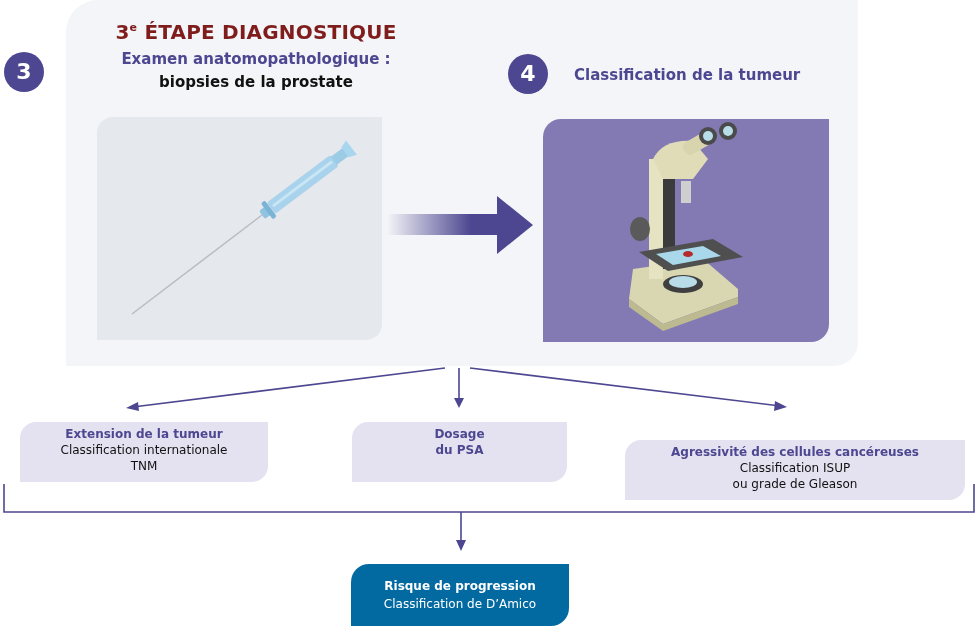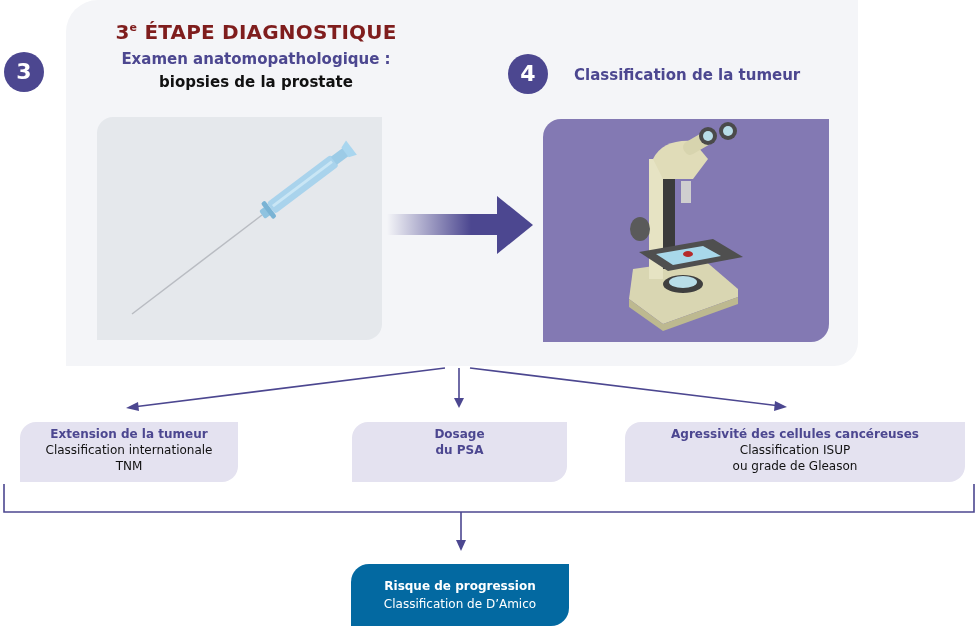--- a/index.html
+++ b/index.html
@@ -98,32 +98,32 @@
     <line x1="461" y1="512" x2="461" y2="542"></line>
   </g>
   <g fill="#4c4790">
     <polygon points="126,408 138,402 139,411"></polygon>
     <polygon points="454,398 464,398 459,408"></polygon>
     <polygon points="787,407 775,401 774,411"></polygon>
     <polygon points="456,540 466,540 461,551"></polygon>
   </g>
 </svg>
 
-<div class="box" style="left:20px;top:422px;width:218px;height:60px;">
+<div class="box" style="left:20px;top:422px;width:248px;height:60px;">
   <div class="hd">Extension de la tumeur</div>
   <div>Classification internationale</div>
   <div>TNM</div>
 </div>
 
 <div class="box" style="left:352px;top:422px;width:215px;height:60px;padding-top:4px;">
   <div class="hd">Dosage</div>
   <div class="hd">du PSA</div>
 </div>
 
-<div class="box" style="left:625px;top:422px;width:340px;height:60px;">
+<div class="box" style="left:625px;top:440px;width:340px;height:60px;">
   <div class="hd">Agressivité des cellules cancéreuses</div>
   <div>Classification ISUP</div>
   <div>ou grade de Gleason</div>
 </div>
 
 <div class="box-final">
   <div class="hd">Risque de progression</div>
   <div>Classification de D’Amico</div>
 </div>
 

